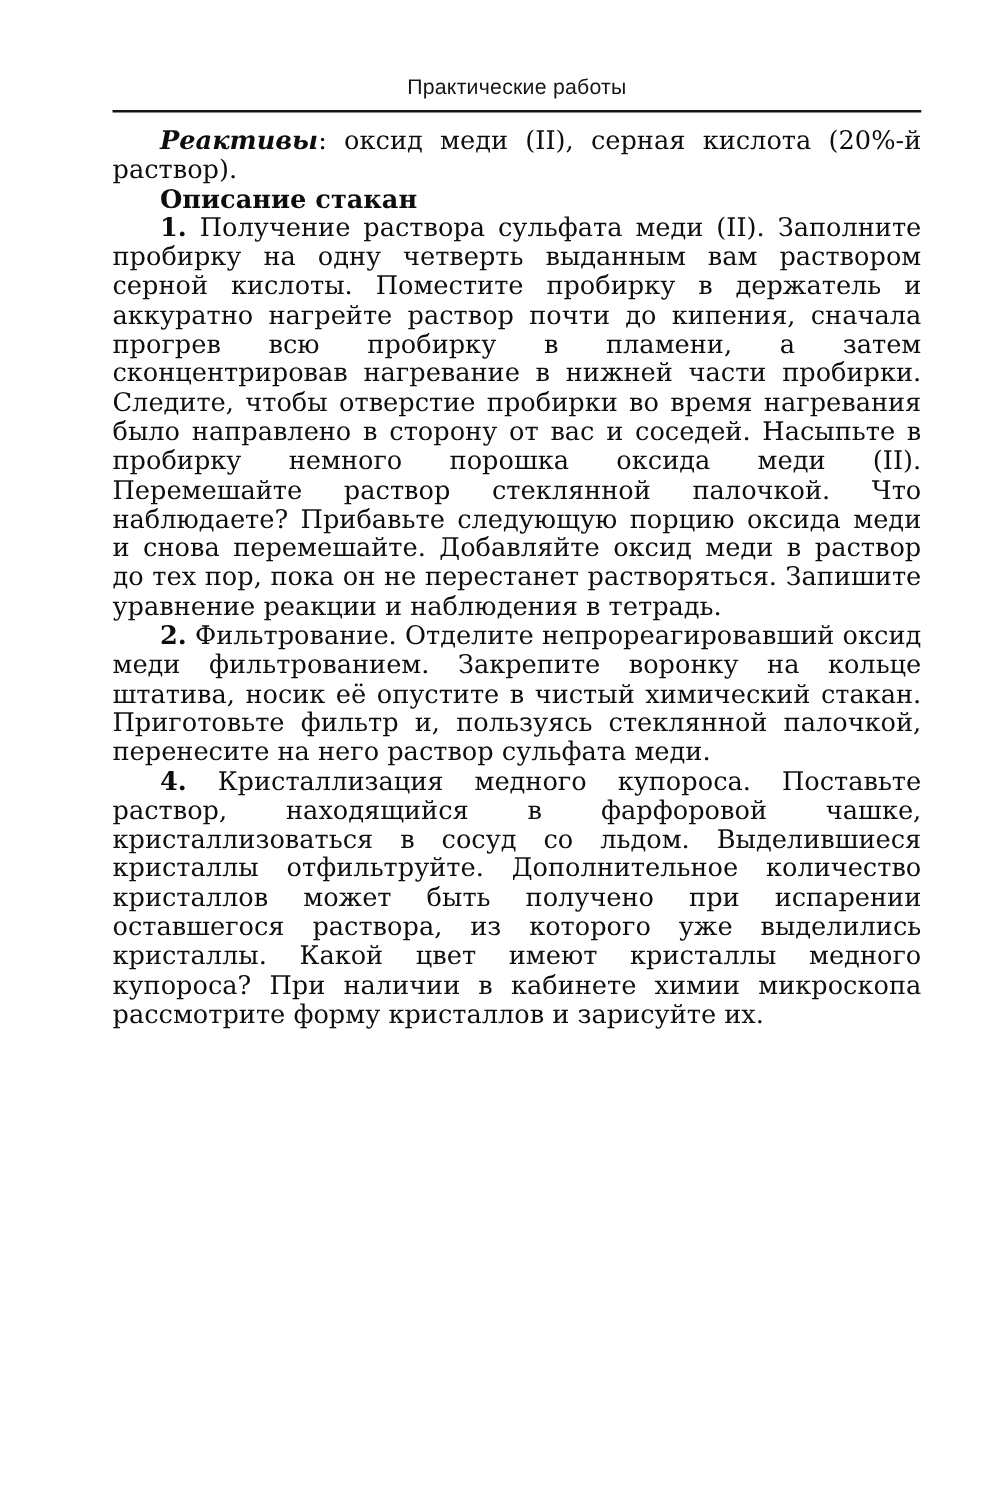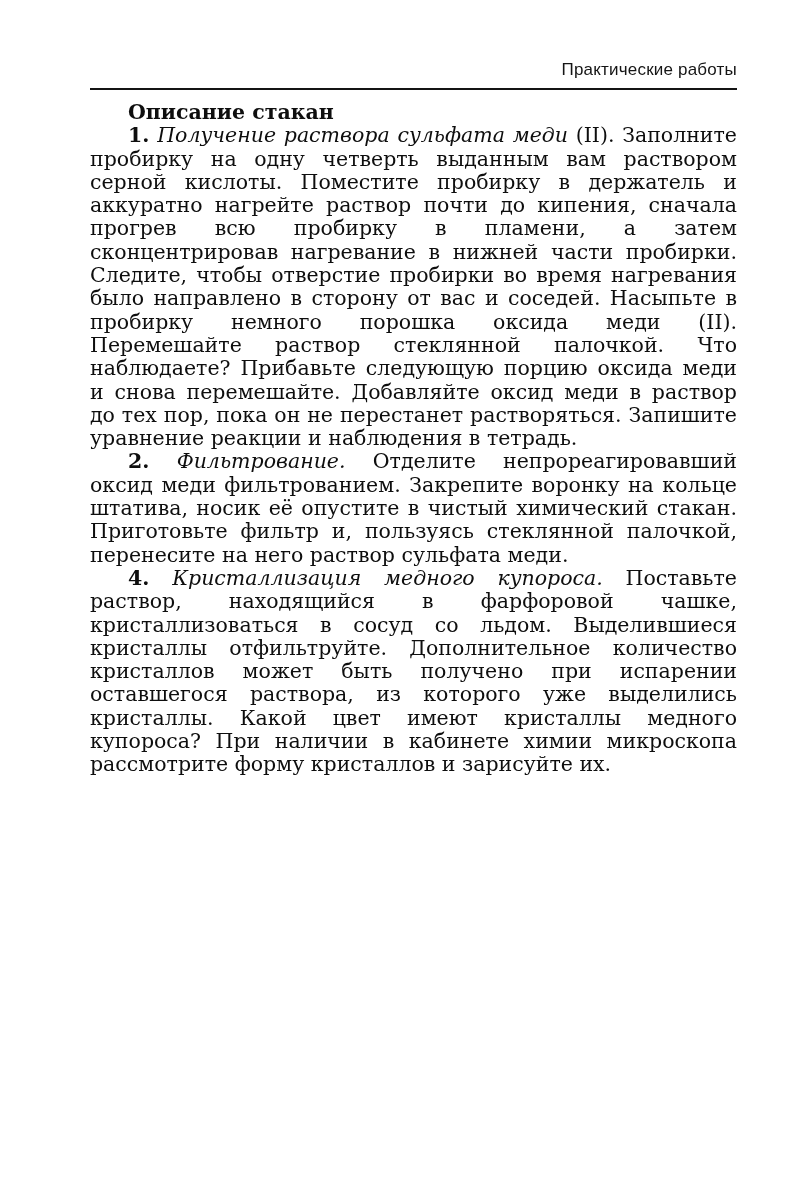--- a/index.html
+++ b/index.html
@@ -16,21 +16,21 @@
     color: #0e0e0e;
     font-family: "DejaVu Serif", serif;
   }
   .content {
     position: absolute;
     left: 90px;
     top: 60px;
     width: 647px;
   }
   .running-head {
-    text-align: right;
+    text-align: center;
     font-family: "Liberation Sans", sans-serif;
     font-size: 17px;
     font-weight: 400;
     color: #151515;
     letter-spacing: 0.2px;
     padding-bottom: 8px;
     border-bottom: 2px solid #141414;
   }
   .body-text {
     margin-top: 11px;
@@ -38,33 +38,34 @@
     line-height: 23.3px;
     text-align: justify;
     hyphens: auto;
     -webkit-hyphens: auto;
   }
   .para {
     margin: 0;
     text-indent: 38px;
   }
   .b  { font-weight: 700; }
-  .i  { font-style: italic; }
+  .i  { }
   .bi { font-weight: 700; font-style: italic; }
 </style>
 </head>
 <body>
 
 <div class="page">
   <div class="content">
 
     <div class="running-head"><span>Практические работы</span></div>
 
     <div class="body-text">
 
+      <p class="para"><span class="bi">Реактивы</span><span>: оксид меди (II), серная кислота (20%-й раствор).</span></p>
 
 
       <p class="para b">Описание стакан</p>
 
       <p class="para"><span class="b">1.</span> <span class="i">Получение раствора сульфата меди</span> <span>(II). Заполните пробирку на одну четверть выданным вам раствором серной кислоты. Поместите пробирку в держатель и аккуратно нагрейте раствор почти до кипения, сначала прогрев всю пробирку в пламени, а затем сконцентрировав нагревание в нижней части пробирки. Следите, чтобы отверстие пробирки во время нагревания было направлено в сторону от вас и соседей. Насыпьте в пробирку немного порошка оксида меди (II). Перемешайте раствор стеклянной палочкой. Что наблюдаете? Прибавьте следующую порцию оксида меди и снова перемешайте. Добавляйте оксид меди в раствор до тех пор, пока он не перестанет растворяться. Запишите уравнение реакции и наблюдения в тетрадь.</span></p>
 
       <p class="para"><span class="b">2.</span> <span class="i">Фильтрование.</span> <span>Отделите непрореагировавший оксид меди фильтрованием. Закрепите воронку на кольце штатива, носик её опустите в чистый химический стакан. Приготовьте фильтр и, пользуясь стеклянной палочкой, перенесите на него раствор сульфата меди.</span></p>
 
 
       <p class="para"><span class="b">4.</span> <span class="i">Кристаллизация медного купороса.</span> <span>Поставьте раствор, находящийся в фарфоровой чашке, кристаллизоваться в сосуд со льдом. Выделившиеся кристаллы отфильтруйте. Дополнительное количество кристаллов может быть получено при испарении оставшегося раствора, из которого уже выделились кристаллы. Какой цвет имеют кристаллы медного купороса? При наличии в кабинете химии микроскопа рассмотрите форму кристаллов и зарисуйте их.</span></p>

